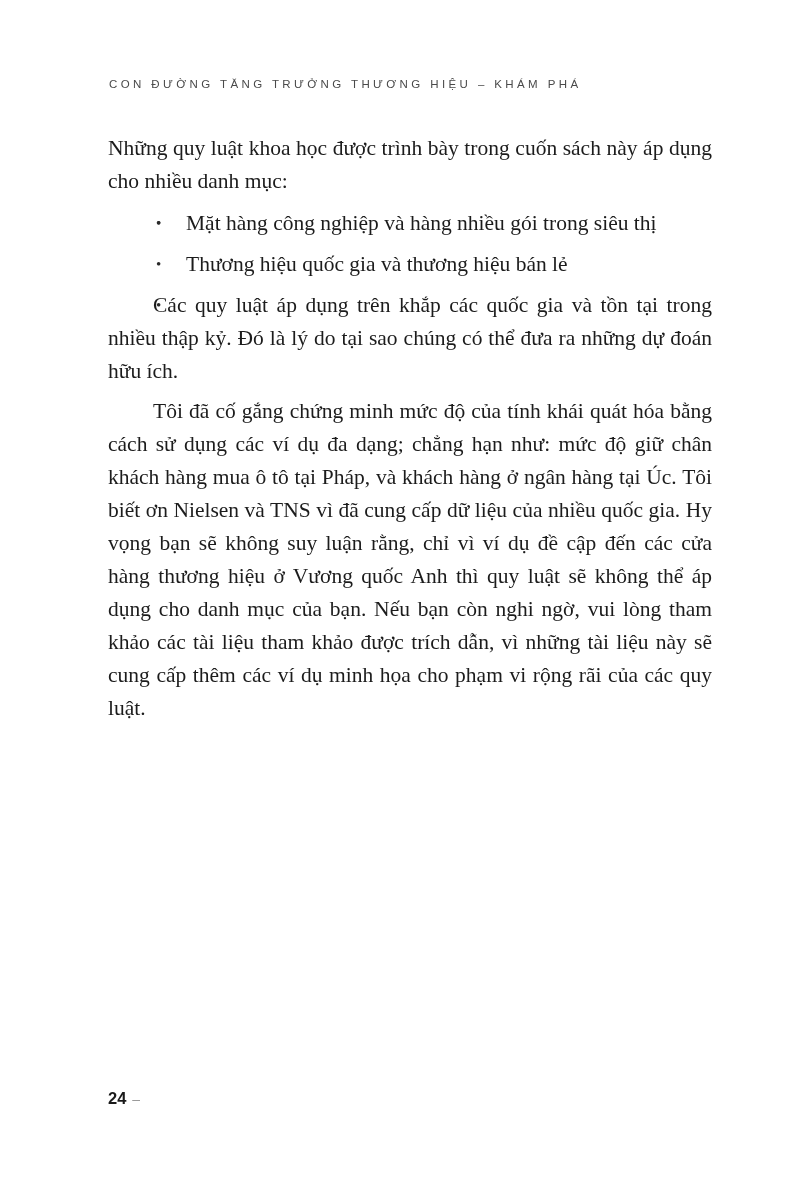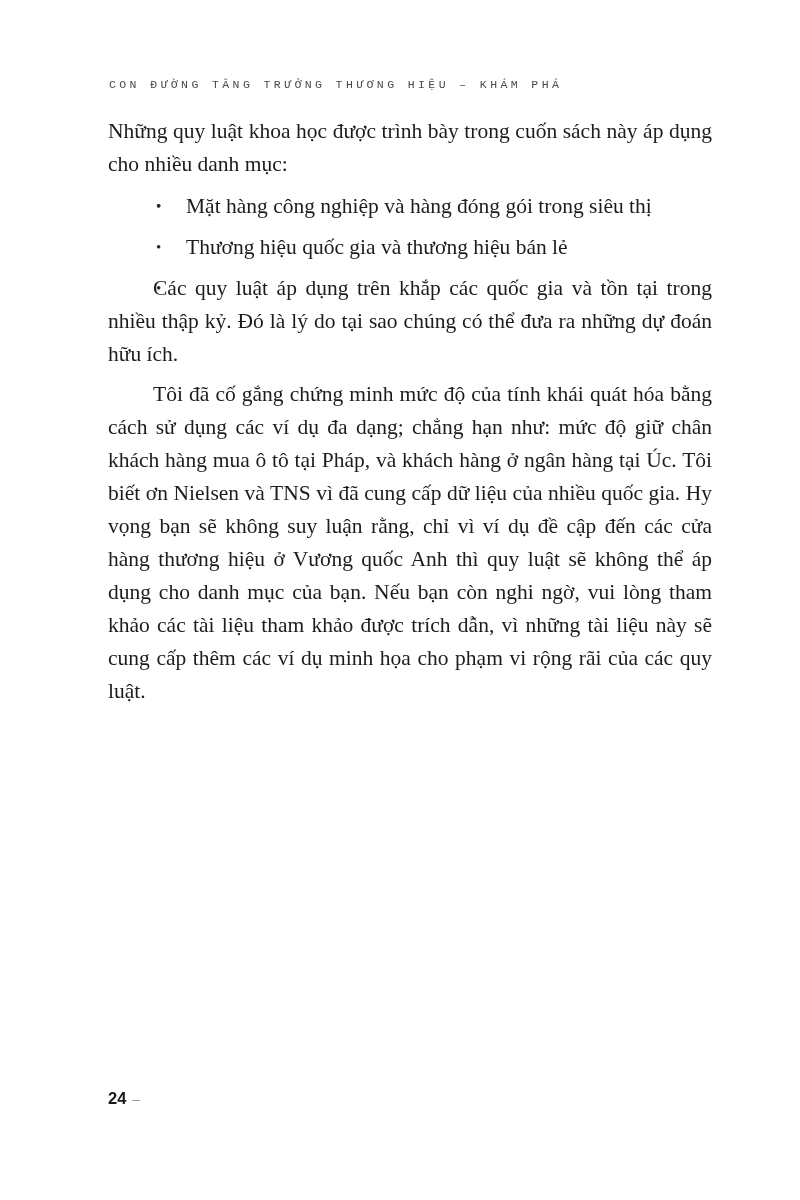--- a/index.html
+++ b/index.html
@@ -12,30 +12,30 @@
     width: 800px;
     height: 1200px;
     background: #ffffff;
     overflow: hidden;
     font-family: "Liberation Serif", "DejaVu Serif", serif;
   }
   .running-header {
     position: absolute;
     top: 78px;
     left: 109px;
-    font-family: Liberation Mono, monospace;
+    font-family: Liberation Sans, sans-serif;
     font-size: 11.5px;
     font-weight: 400;
     letter-spacing: 3.4px;
     color: #4a4a4a;
     white-space: nowrap;
   }
   .content {
     position: absolute;
-    top: 115px;
+    top: 132px;
     left: 108px;
     width: 604px;
     color: #1c1c1c;
     font-size: 21.5px;
     line-height: 33px;
     text-align: justify;
   }
   .content p {
     margin: 0;
   }
@@ -92,21 +92,21 @@
   <div class="content">
 
     <p>Những quy luật khoa học được trình bày trong cuốn sách này áp dụng cho nhiều danh mục:</p>
 
     <ul class="bullet-list">
       <li>
         <span class="bullet-marker">•</span>
       </li>
       <li>
         <span class="bullet-marker">•</span>
-        <span>Mặt hàng công nghiệp và hàng đóng gói trong siêu thị</span>
+        <span>Mặt hàng công nghiệp và hàng nhiều gói trong siêu thị</span>
       </li>
       <li>
         <span class="bullet-marker">•</span>
         <span>Thương hiệu quốc gia và thương hiệu bán lẻ</span>
       </li>
       <li>
         <span class="bullet-marker">•</span>
       </li>
     </ul>
 

